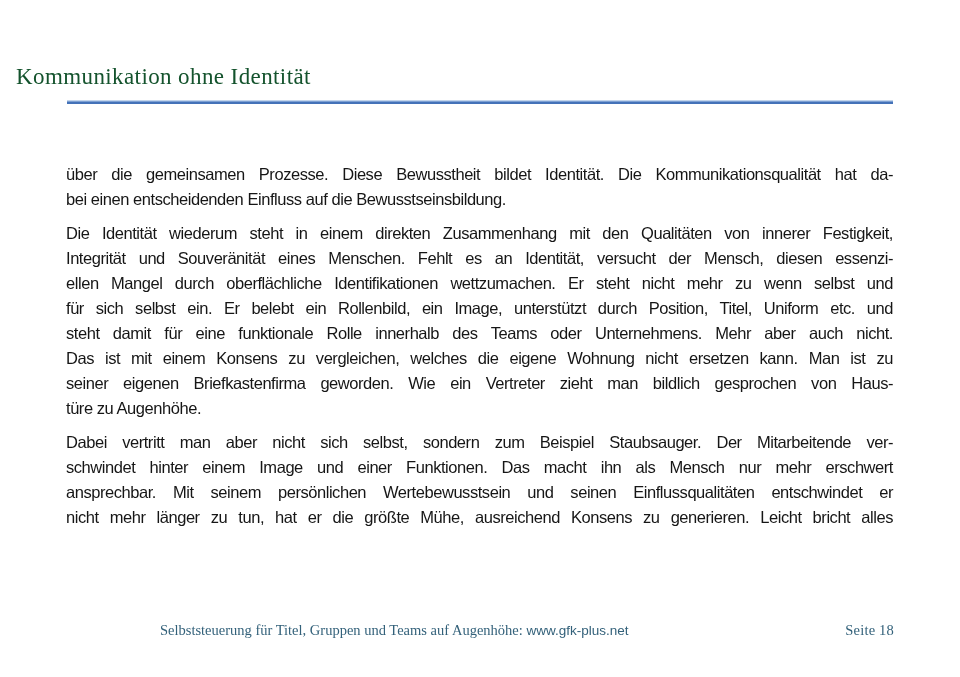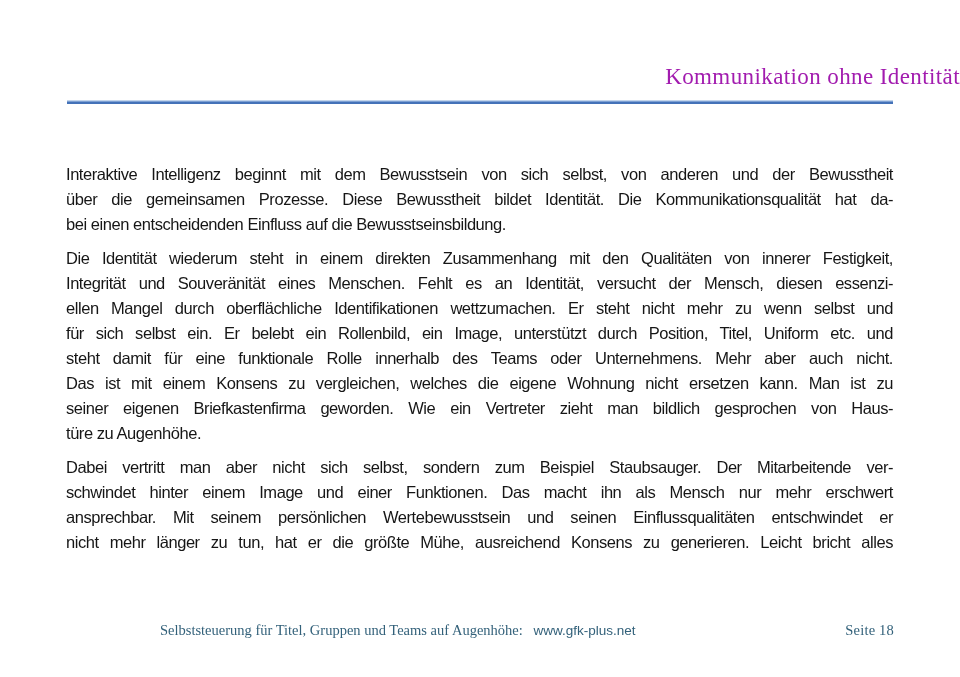--- a/index.html
+++ b/index.html
@@ -5,27 +5,27 @@
   * { margin: 0; padding: 0; box-sizing: border-box; }
   html, body { width: 960px; height: 677px; background: #ffffff; overflow: hidden; }
   .page {
     position: relative;
     width: 960px; height: 677px;
     background: #ffffff;
     font-family: "Liberation Sans", "DejaVu Sans", sans-serif;
   }
   .title {
     position: absolute;
-    top: 64px; left: 0; right: 0;
-    text-align: right;
+    top: 64px; left: 16px; right: 0;
+    text-align: left;
     font-family: "Liberation Serif", "DejaVu Serif", serif;
     font-size: 23px;
     font-weight: normal;
     letter-spacing: 0.4px;
-    color: #a21caf;
+    color: #14532d;
   }
   .title-rule {
     position: absolute;
     top: 100px; left: 67px; right: 67px;
     height: 4px;
     background: linear-gradient(to bottom,
       #c3d5ec 0%, #c3d5ec 25%,
       #7da0d3 25%, #7da0d3 60%,
       #4472b8 60%, #4472b8 100%);
   }
@@ -56,36 +56,34 @@
     justify-content: space-between;
     align-items: baseline;
     font-family: "Liberation Serif", "DejaVu Serif", serif;
     font-size: 14.5px;
     color: #33617A;
   }
   .footer-left { padding-left: 94px; }
   .footer-url {
     font-family: "Liberation Sans", "DejaVu Sans", sans-serif;
     font-size: 13.5px;
-    margin-left: 7px;
   }
   .footer-page { letter-spacing: 0.2px; margin-top: 8px; }
 </style>
 </head>
 <body>
 
 <div class="page">
 
   <h1 class="title">Kommunikation ohne Identität</h1>
 
   <div class="title-rule"></div>
 
   <main class="body-text" id="paragraphs">
       <div class="paragraph">
-        <div class="line">Interaktive Intelligenz beginnt mit dem Bewusstsein von sich selbst, von anderen und der Bewusstheit</div>
         <div class="line">über die gemeinsamen Prozesse. Diese Bewusstheit bildet Identität. Die Kommunikationsqualität hat da-</div>
         <div class="line last-left">bei einen entscheidenden Einfluss auf die Bewusstseinsbildung.</div>
       </div>
       <div class="paragraph">
         <div class="line">Die Identität wiederum steht in einem direkten Zusammenhang mit den Qualitäten von innerer Festigkeit,</div>
         <div class="line">Integrität und Souveränität eines Menschen. Fehlt es an Identität, versucht der Mensch, diesen essenzi-</div>
         <div class="line">ellen Mangel durch oberflächliche Identifikationen wettzumachen. Er steht nicht mehr zu wenn selbst und</div>
         <div class="line">für sich selbst ein. Er belebt ein Rollenbild, ein Image, unterstützt durch Position, Titel, Uniform etc. und</div>
         <div class="line">steht damit für eine funktionale Rolle innerhalb des Teams oder Unternehmens. Mehr aber auch nicht.</div>
         <div class="line">Das ist mit einem Konsens zu vergleichen, welches die eigene Wohnung nicht ersetzen kann. Man ist zu</div>

